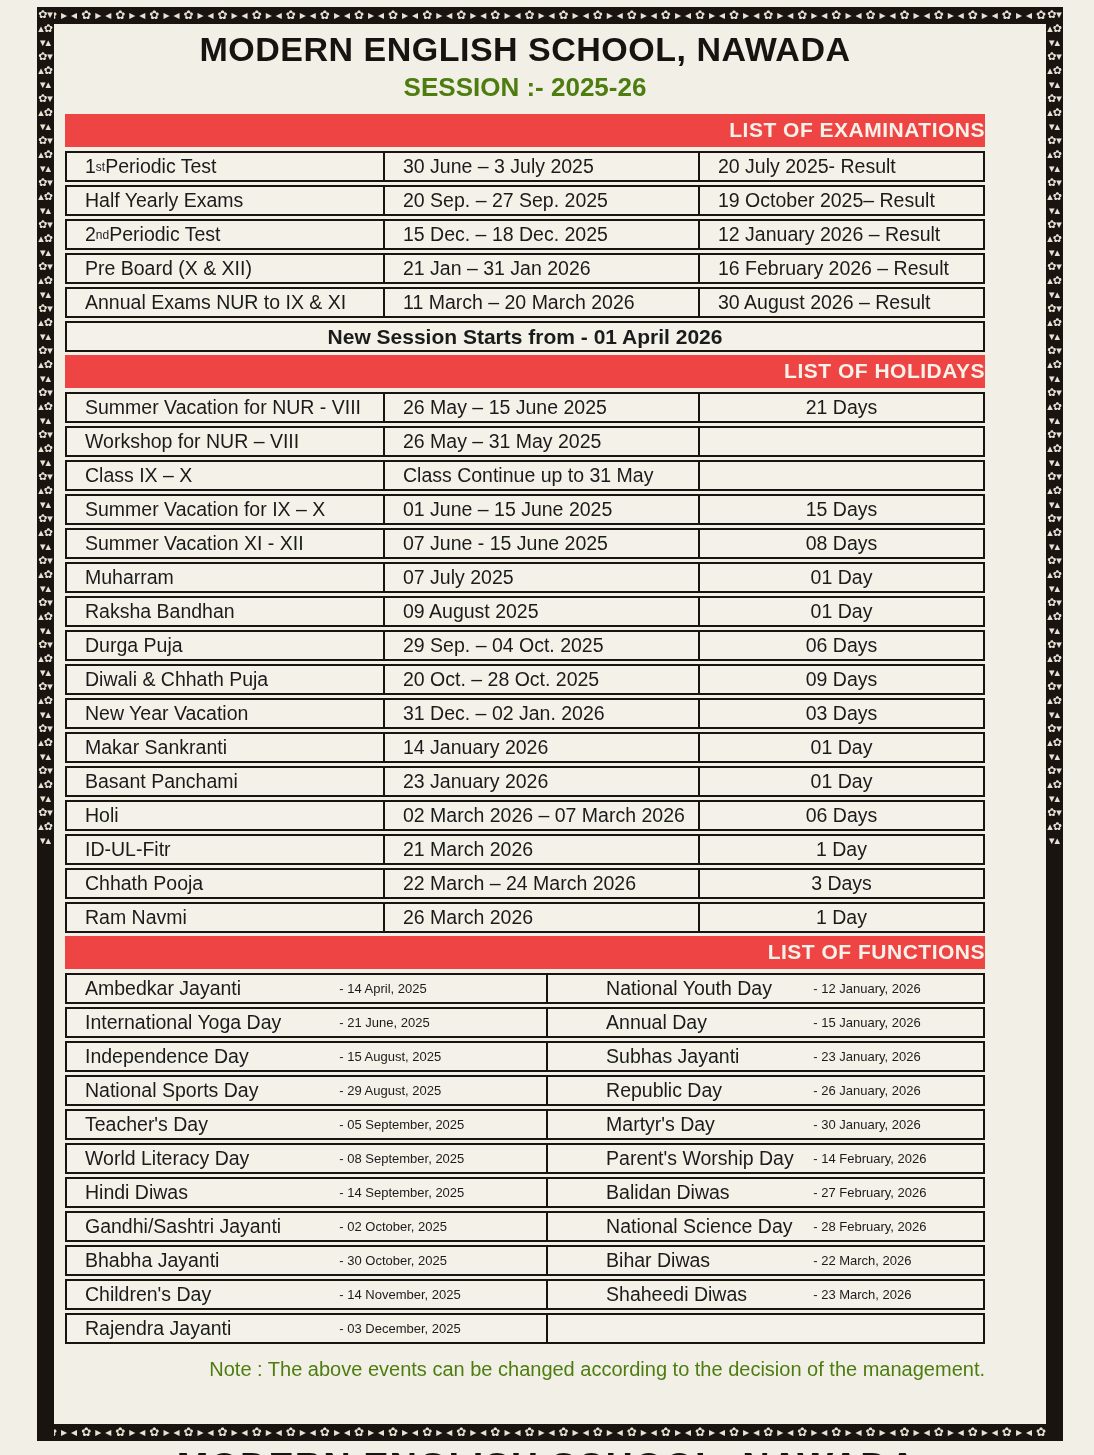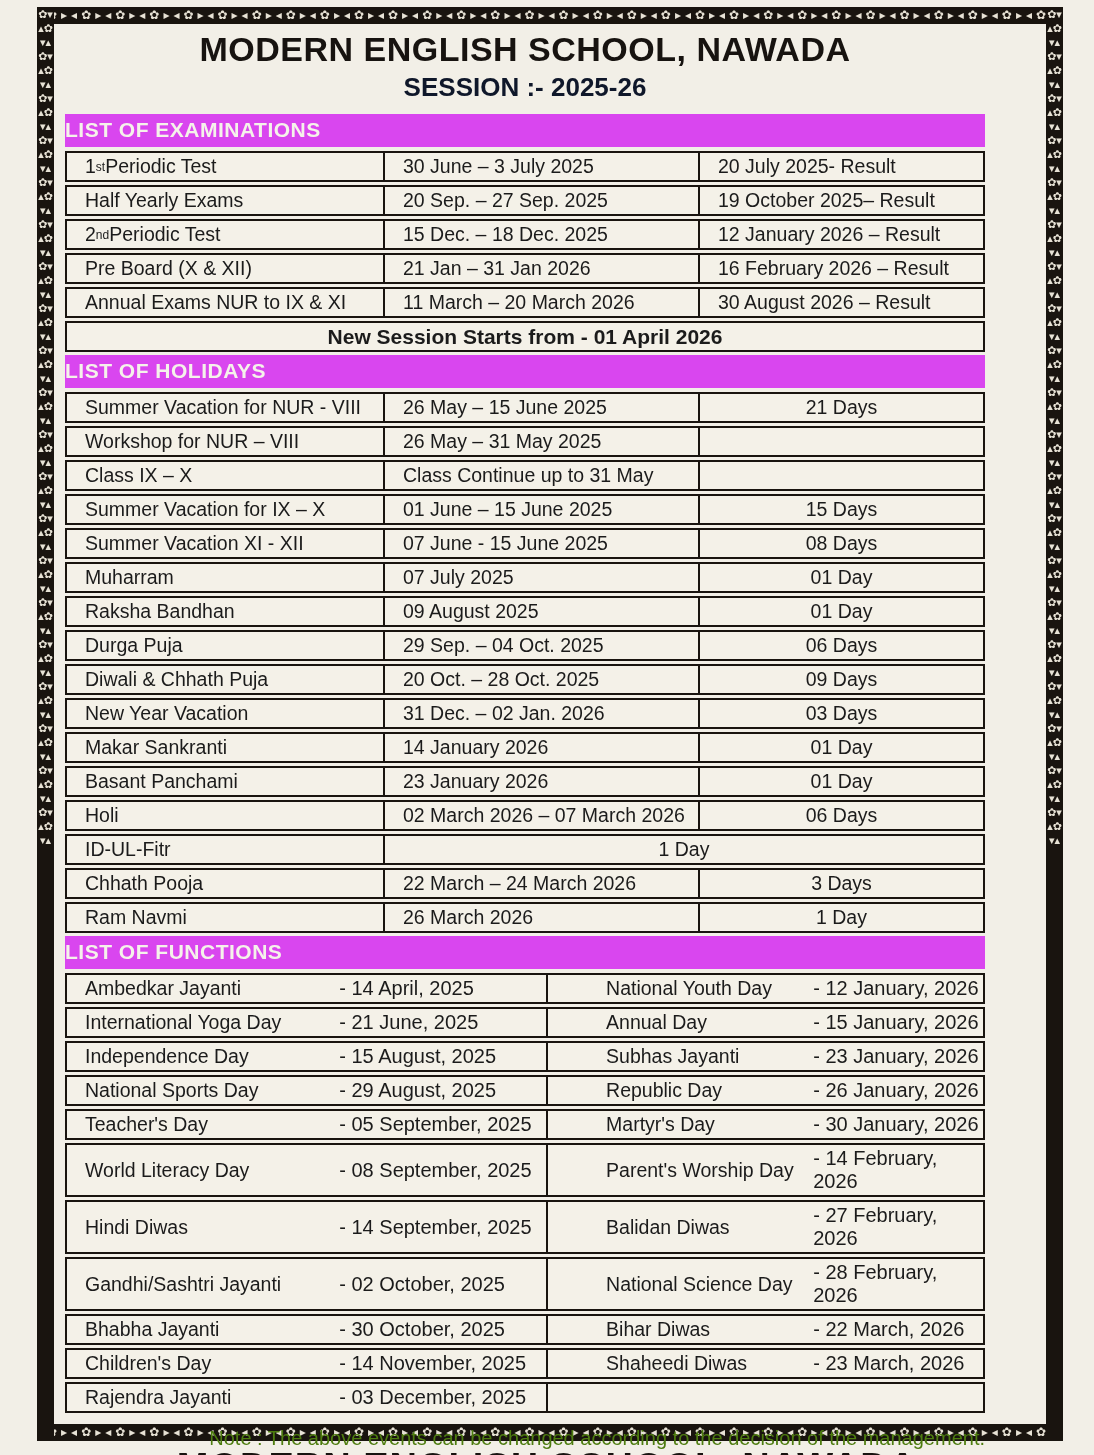--- a/index.html
+++ b/index.html
@@ -26,25 +26,25 @@
     background:#19140f;color:#e7e2d5;
     font-size:11px;line-height:14px;
     overflow:hidden;text-align:center;word-break:break-all;
   }
   #border-left{left:37px;}
   #border-right{left:1046px;}
 
   .content{position:absolute;left:65px;top:30px;width:920px;}
 
   h1{margin:0;text-align:center;font-size:34px;font-weight:700;letter-spacing:0.5px;color:#171310;}
-  h2{margin:3px 0 6px;text-align:center;font-size:26px;font-weight:700;color:#0f172a;}
+  h2{margin:3px 0 6px;text-align:center;font-size:26px;font-weight:700;color:#4d7c0f;}
 
   .section-bar{
-    margin-top:11px;background:#d946ef;color:#f5f2ea;
-    text-align:left;font-weight:700;font-size:21px;
+    margin-top:11px;background:#ef4444;color:#f5f2ea;
+    text-align:right;font-weight:700;font-size:21px;
     padding:4px 0 5px;letter-spacing:0.5px;
   }
   .table{margin-top:4px;}
 
   .trow{
     display:flex;align-items:stretch;
     border:2px solid #19140f;background:#f4f1e8;
     margin-bottom:3px;min-height:27px;
   }
   .cell{
@@ -57,21 +57,21 @@
   .c3.center{justify-content:center;padding-left:8px;}
   sup.sup{font-size:12px;line-height:0;vertical-align:super;}
 
   .session-row{justify-content:center;align-items:center;font-weight:700;font-size:21px;display:flex;}
 
   
   .fn-half{display:flex;align-items:center;box-sizing:border-box;}
   .fn-left{flex:0 0 52.3%;}
   .fn-right{flex:0 0 47.7%;border-left:2px solid #19140f;padding-left:40px;}
   .fn-name{flex:0 0 56%;padding:2px 4px 2px 18px;font-size:19.5px;box-sizing:border-box;}
-  .fn-date{flex:1;padding:2px 4px;font-size:20px;}
+  .fn-date{flex:1;padding:2px 4px;font-size:13px;}
 
   .note{margin:14px 0 0 28px;font-size:20px;color:#4d7c0f;text-align:right;}
 
   .footer-cut{
     position:absolute;top:1446px;left:0;width:100%;height:9px;
     overflow:hidden;text-align:center;
     font-size:38px;font-weight:700;letter-spacing:1px;color:#171310;
   }
 </style>
 </head>
@@ -226,20 +226,21 @@
         </div>
 
         <div class="trow">
           <div class="cell c1">Holi</div>
           <div class="cell c2">02 March 2026 – 07 March 2026</div>
           <div class="cell c3 center">06 Days</div>
         </div>
 
         <div class="trow">
           <div class="cell c1">ID-UL-Fitr</div>
+          <div class="cell c2">21 March 2026</div>
           <div class="cell c3 center">1 Day</div>
         </div>
 
         <div class="trow">
           <div class="cell c1">Chhath Pooja</div>
           <div class="cell c2">22 March – 24 March 2026</div>
           <div class="cell c3 center">3 Days</div>
         </div>
 
         <div class="trow">

